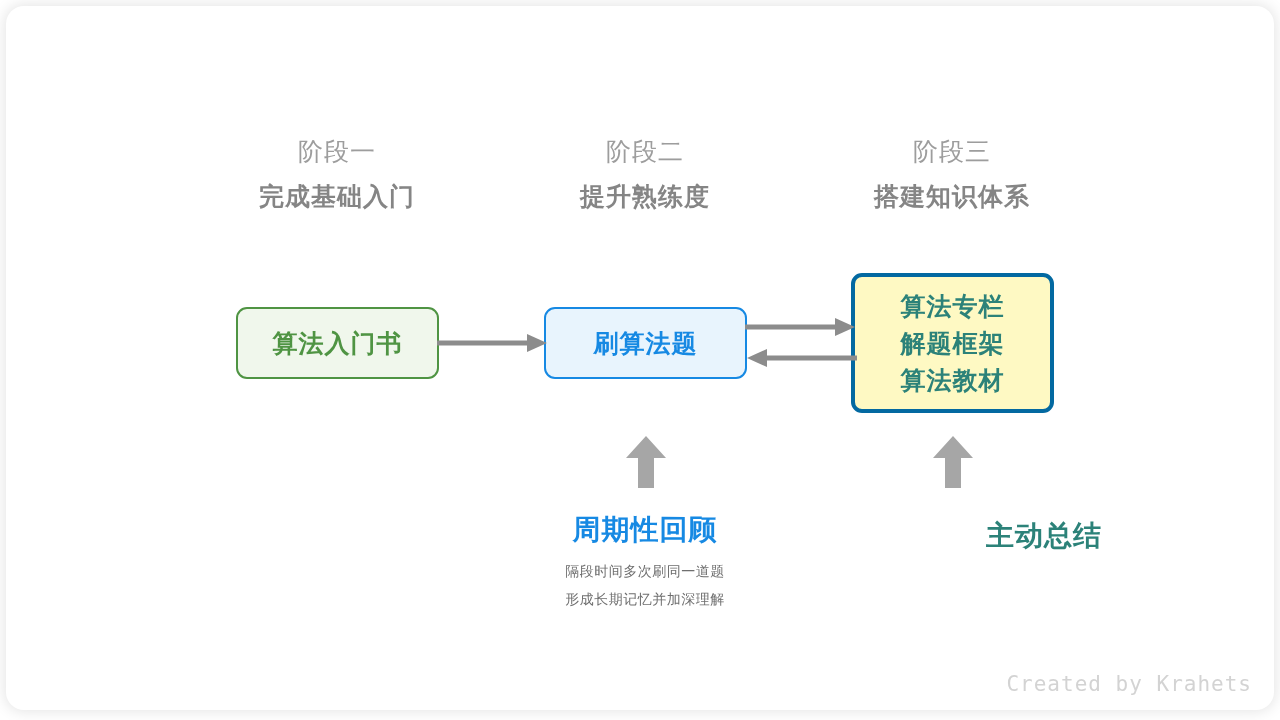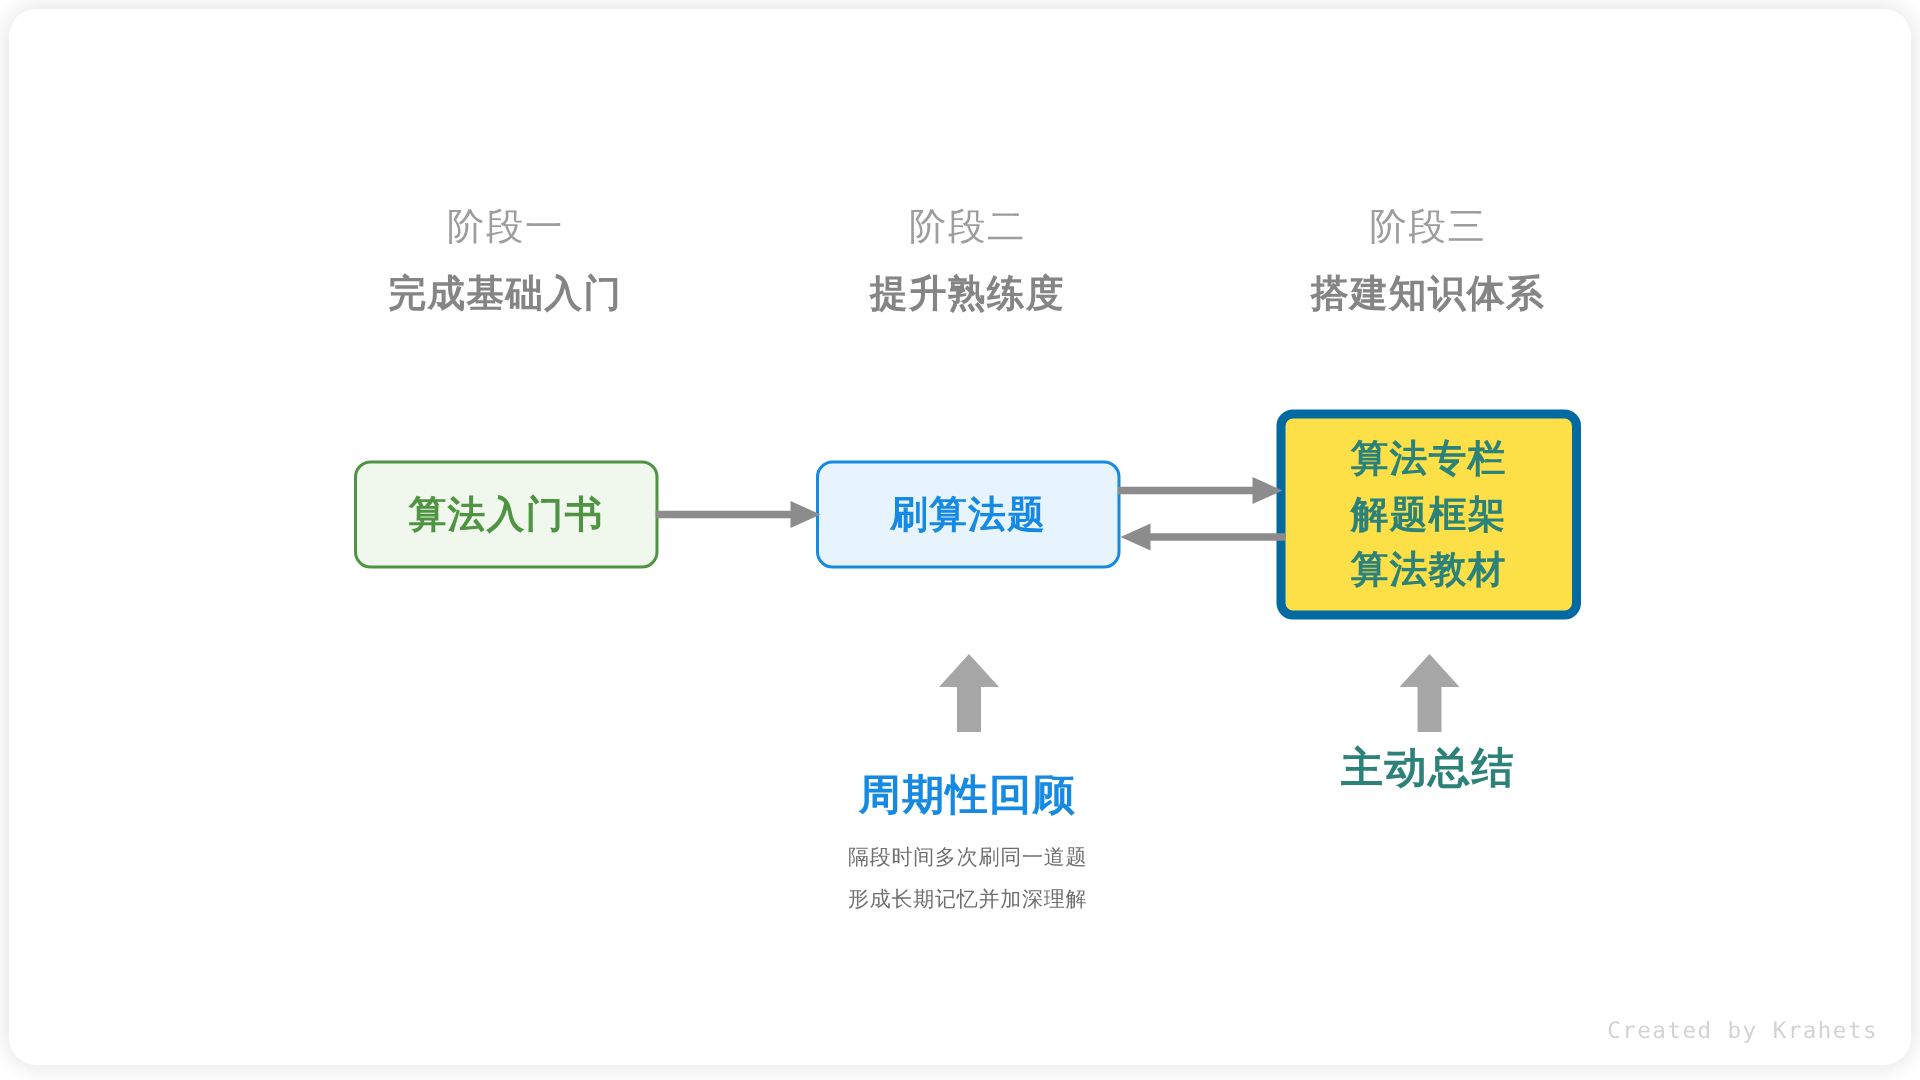--- a/index.html
+++ b/index.html
@@ -73,22 +73,22 @@
     background: #f0f7ec;
     border: 2px solid #4f9443;
     color: #4f9443;
   }
   .node-blue {
     background: #e8f4fd;
     border: 2px solid #1689e3;
     color: #1689e3;
   }
   .node-teal {
-    background: #fde047;
-    border: 6px solid #0369a1;
+    background: #fef9c3;
+    border: 4px solid #0369a1;
     color: #2c8279;
   }
 
   
   .connector { position: absolute; }
 
   
   .up-arrow { position: absolute; }
 
   
@@ -112,21 +112,21 @@
     margin-top: 10px;
     letter-spacing: 0.5px;
   }
 
   
   #watermark {
     position: absolute;
     right: 22px;
     bottom: 14px;
     font-family: "DejaVu Sans Mono", "Liberation Mono", monospace;
-    font-size: 15px;
+    font-size: 21px;
     color: #d3d3d3;
     letter-spacing: 1px;
   }
 </style>
 </head>
 <body>
 
 <div id="canvas">
   <div id="card">
 
@@ -183,20 +183,20 @@
     </svg>
 
     <div class="note" style="left:489px; top:507px;">
       <div class="note-title blue">周期性回顾</div>
       <div class="note-desc">
         <div>隔段时间多次刷同一道题</div>
         <div>形成长期记忆并加深理解</div>
       </div>
     </div>
 
-    <div class="note" style="left:796px; top:489px;">
+    <div class="note" style="left:796px; top:513px;text-align:right;">
       <div class="note-title teal">主动总结</div>
     </div>
 
     <div id="watermark">Created by Krahets</div>
 
   </div>
 </div>
 
 </body></html>

